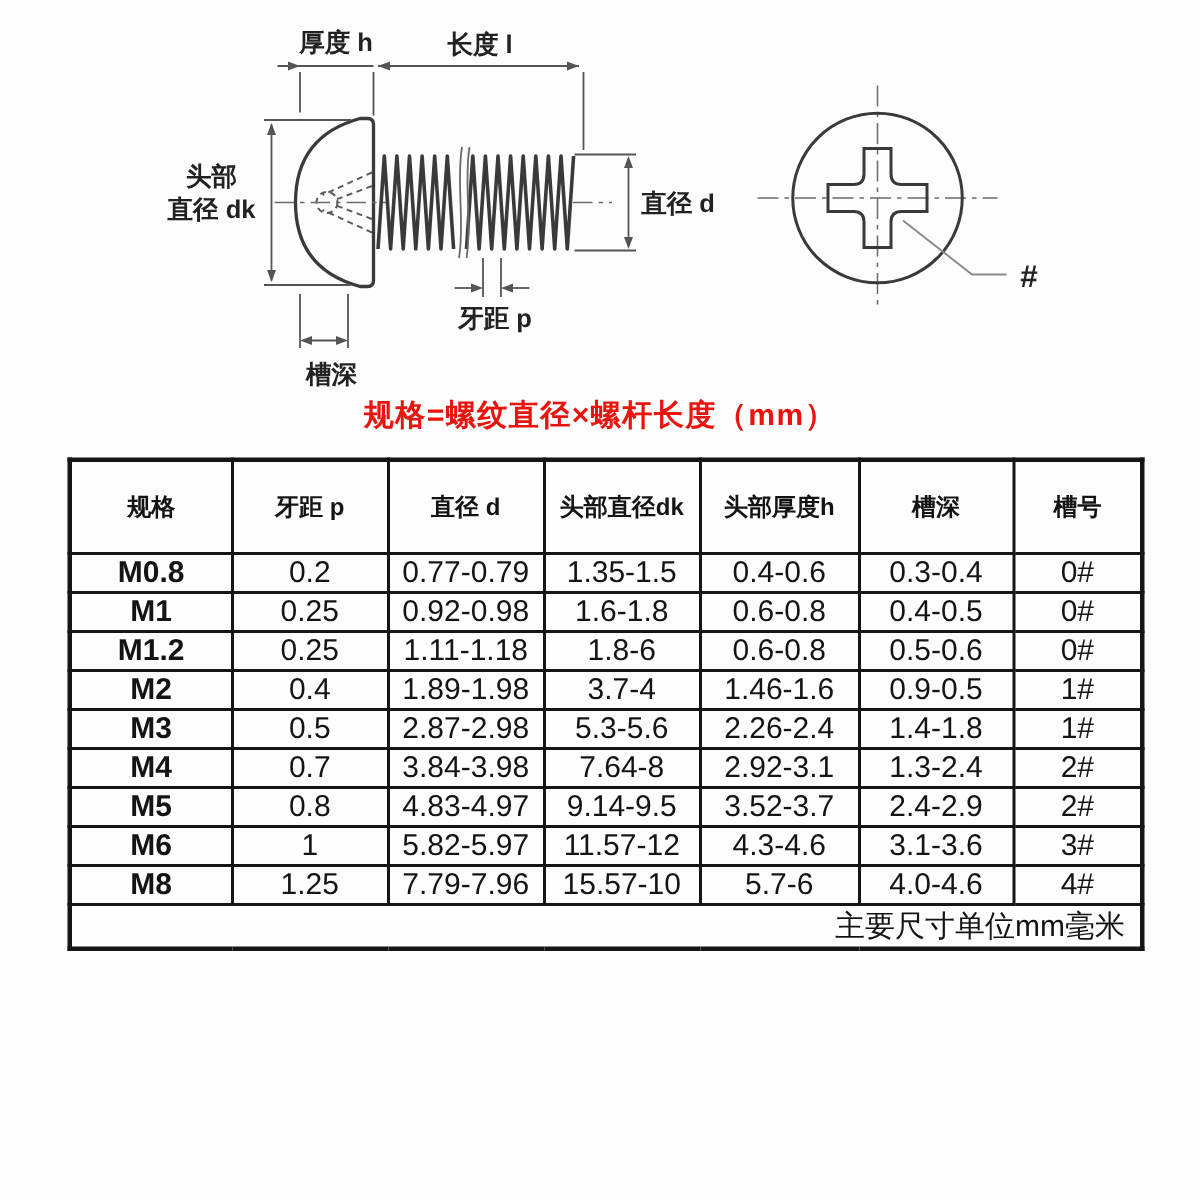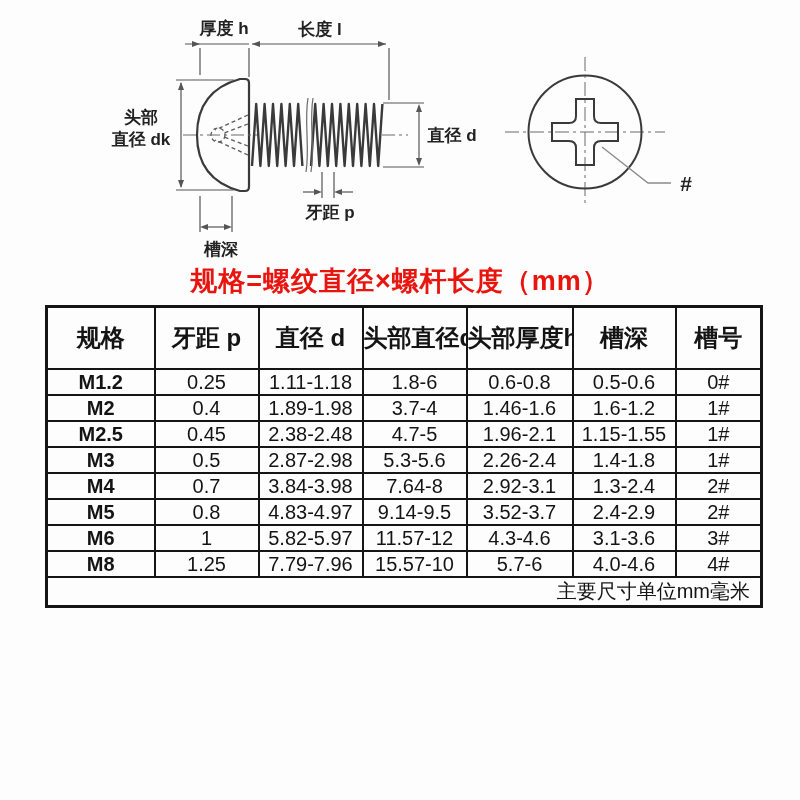--- a/index.html
+++ b/index.html
@@ -4,32 +4,32 @@
 <style>
   html,body{margin:0;padding:0;}
   body{
     width:800px;height:800px;position:relative;background:#fdfdfd;
     font-family:"Liberation Sans","DejaVu Sans",sans-serif;color:#111;
     overflow:hidden;
   }
   #drawing{position:absolute;left:0;top:0;}
   #title{
     position:absolute;left:0;top:263px;width:800px;text-align:center;
-    font-size:27px;font-weight:bold;color:#e8150f;letter-spacing:1px;
+    font-size:20px;font-weight:bold;color:#e8150f;letter-spacing:1px;
   }
   #spec-table{
     position:absolute;left:45px;top:305px;width:715px;
     border-collapse:collapse;table-layout:fixed;
     border:3px solid #151515;
   }
   #spec-table th,#spec-table td{
     border:2px solid #151515;text-align:center;padding:0;
     color:#141414;overflow:hidden;white-space:nowrap;
   }
-  #spec-table th{height:60px;font-size:24px;font-weight:bold;}
+  #spec-table th{height:60px;font-size:16px;font-weight:bold;}
   #spec-table td{height:24px;font-size:20px;font-weight:normal;}
   #spec-table td:first-child{font-weight:bold;}
   #spec-table tr.footer-row td{
     text-align:right;padding-right:10px;font-size:20px;font-weight:normal;height:24px;padding-left:36px;
   }
   .dim-text{font-size:17px;font-weight:bold;fill:#222;}
 </style>
 </head>
 <body>
 
@@ -145,44 +145,53 @@
       <th>牙距 p</th>
       <th>直径 d</th>
       <th>头部直径dk</th>
       <th>头部厚度h</th>
       <th>槽深</th>
       <th>槽号</th>
     </tr>
   </thead>
   <tbody>
       <tr>
+        <td>M0.8</td>
+        <td>0.2</td>
+        <td>0.77-0.79</td>
+        <td>1.35-1.5</td>
+        <td>0.4-0.6</td>
+        <td>0.3-0.4</td>
+        <td>0#</td>
+      </tr>
+      <tr>
+        <td>M1</td>
+        <td>0.25</td>
+        <td>0.92-0.98</td>
+        <td>1.6-1.8</td>
+        <td>0.6-0.8</td>
+        <td>0.4-0.5</td>
+        <td>0#</td>
+      </tr>
+      <tr>
         <td>M1.2</td>
         <td>0.25</td>
         <td>1.11-1.18</td>
         <td>1.8-6</td>
         <td>0.6-0.8</td>
         <td>0.5-0.6</td>
         <td>0#</td>
       </tr>
       <tr>
         <td>M2</td>
         <td>0.4</td>
         <td>1.89-1.98</td>
         <td>3.7-4</td>
         <td>1.46-1.6</td>
-        <td>1.6-1.2</td>
-        <td>1#</td>
-      </tr>
-      <tr>
-        <td>M2.5</td>
-        <td>0.45</td>
-        <td>2.38-2.48</td>
-        <td>4.7-5</td>
-        <td>1.96-2.1</td>
-        <td>1.15-1.55</td>
+        <td>0.9-0.5</td>
         <td>1#</td>
       </tr>
       <tr>
         <td>M3</td>
         <td>0.5</td>
         <td>2.87-2.98</td>
         <td>5.3-5.6</td>
         <td>2.26-2.4</td>
         <td>1.4-1.8</td>
         <td>1#</td>

